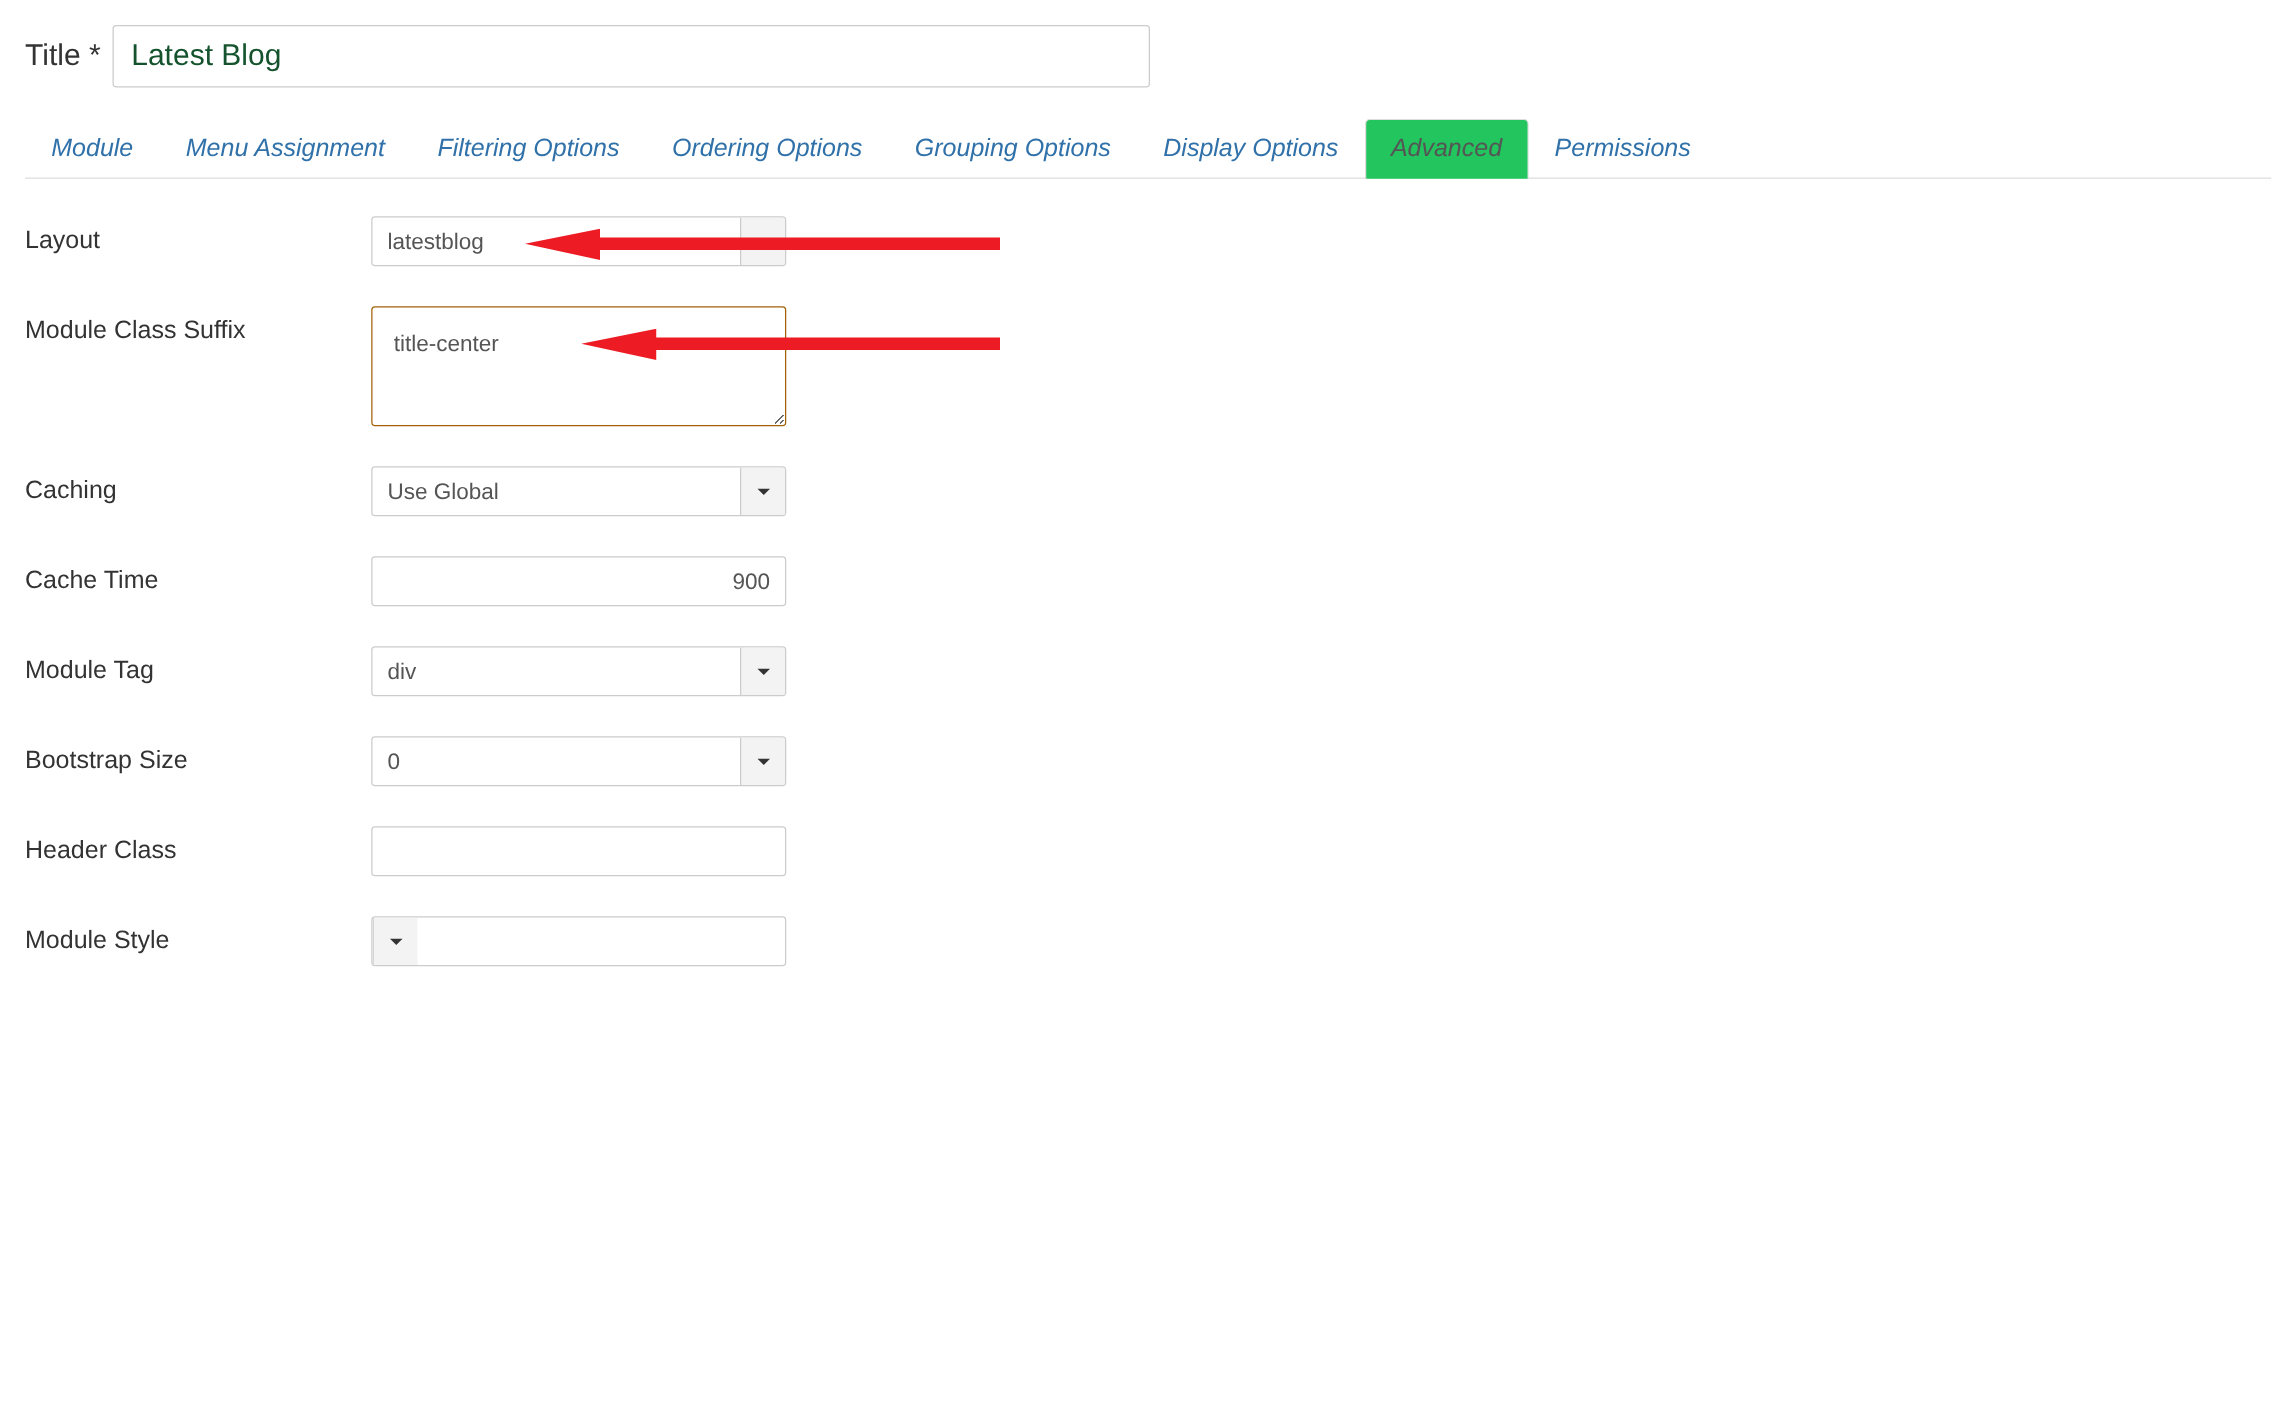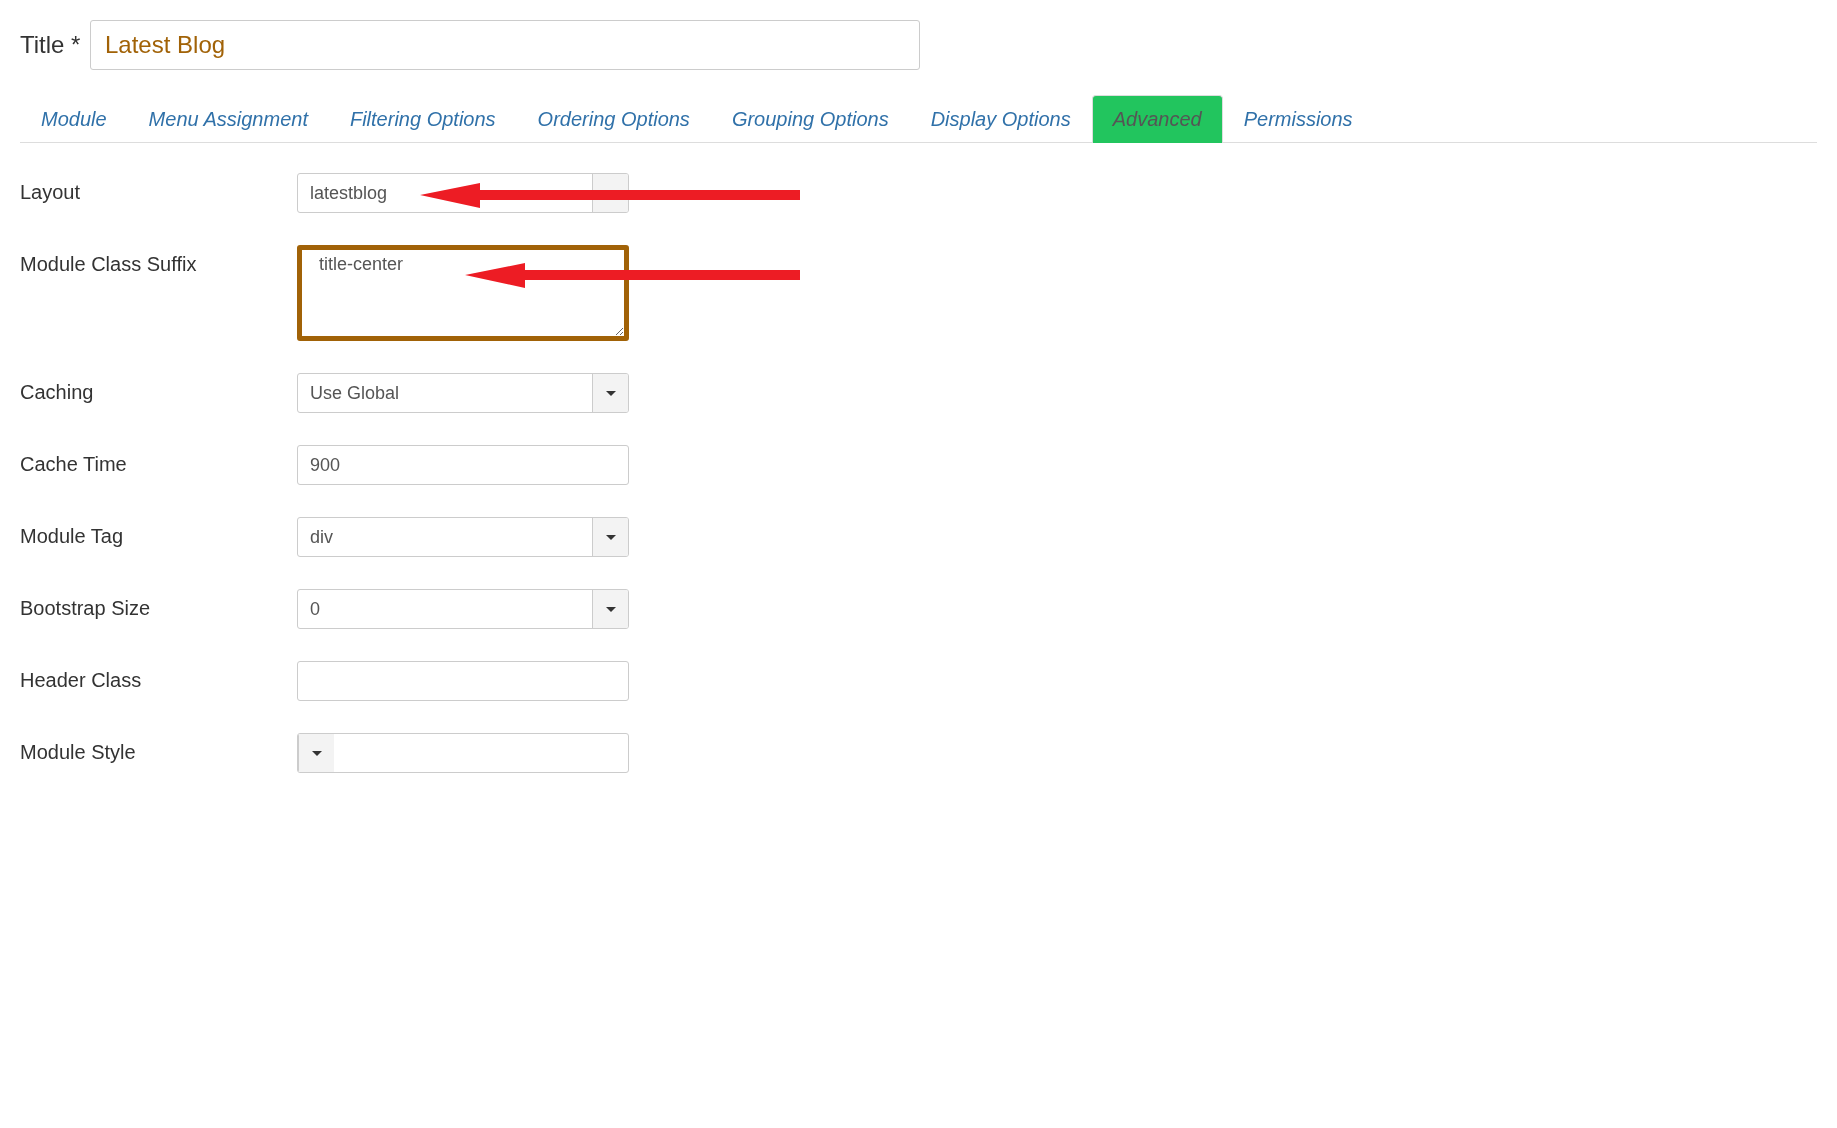--- a/index.html
+++ b/index.html
@@ -19,21 +19,21 @@
   .title-label {
     width: 70px;
     font-size: 24px;
     color: #333;
   }
   .title-input {
     width: 830px;
     height: 50px;
     padding: 8px 14px;
     font-size: 24px;
-    color: #a16207;
+    color: #14532d;
     border: 1px solid #ccc;
     border-radius: 3px;
     background: #fff;
   }
   .tabs {
     display: flex;
     border-bottom: 1px solid #ddd;
     margin-bottom: 30px;
     font-style: italic;
   }
@@ -96,36 +96,37 @@
   }
   .caret {
     width: 0; height: 0;
     border-left: 5px solid transparent;
     border-right: 5px solid transparent;
     border-top: 5px solid #333;
   }
   .textarea {
     width: 332px;
     height: 96px;
-    border: 5px solid #a16207;
-    border-radius: 3px;
-    padding: 4px 12px;
+    border: 1px solid #a16207;
+    border-radius: 3px;
+    padding: 19px 12px;
     font-size: 18px;
     color: #555;
     font-family: inherit;
     resize: both;
   }
   .text-input {
     width: 332px;
     height: 40px;
     border: 1px solid #ccc;
     border-radius: 3px;
     padding: 8px 12px;
     font-size: 18px;
     color: #555;
+    text-align: right;
   }
   .annotation-arrow {
     position: absolute;
     pointer-events: none;
   }
 </style>
 </head>
 <body>
 
 <div class="title-row">

